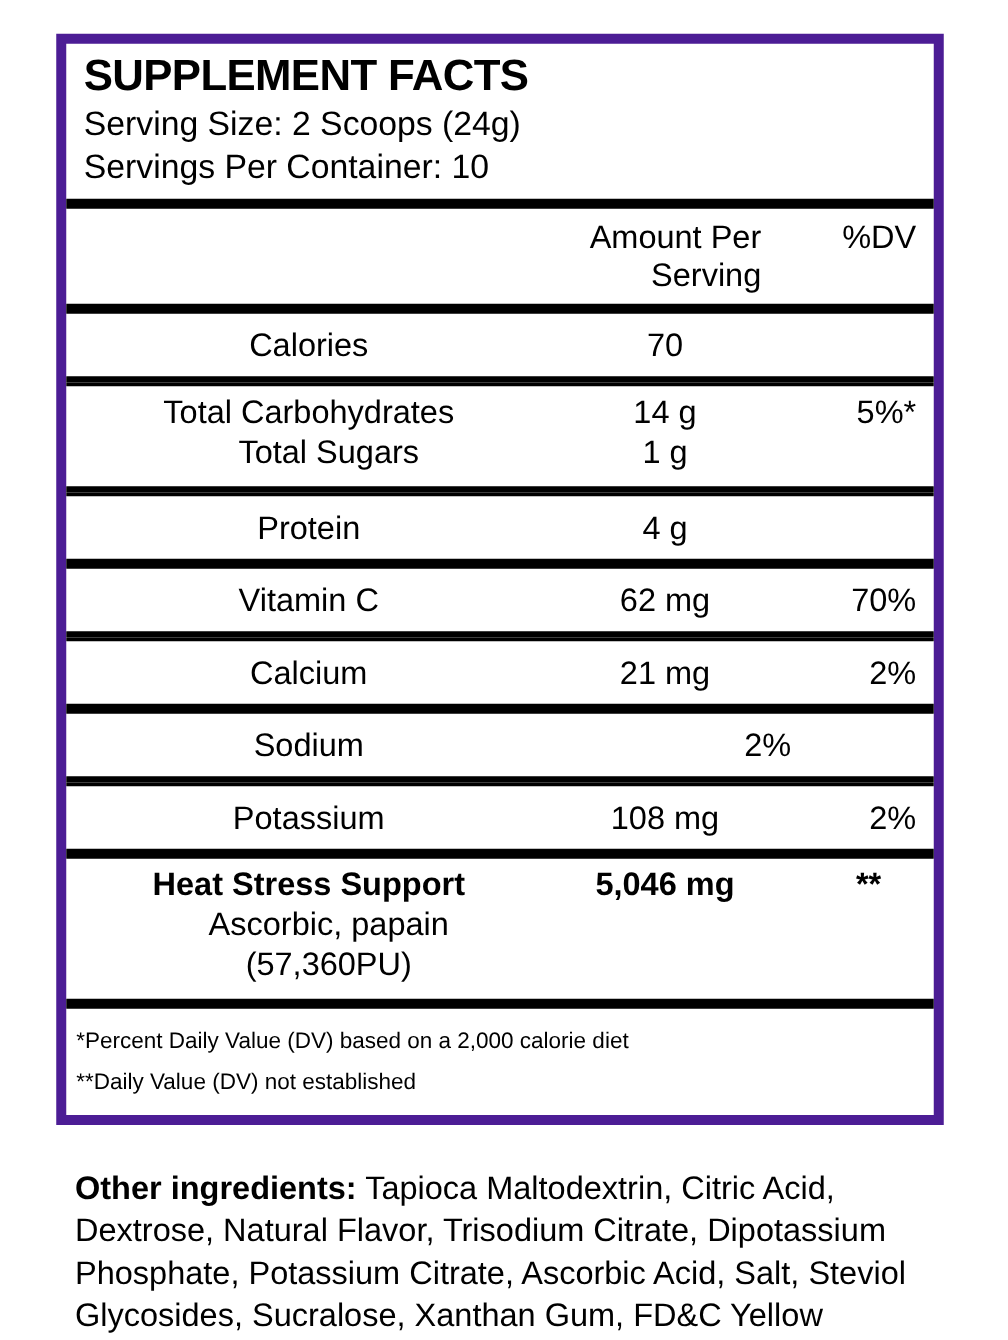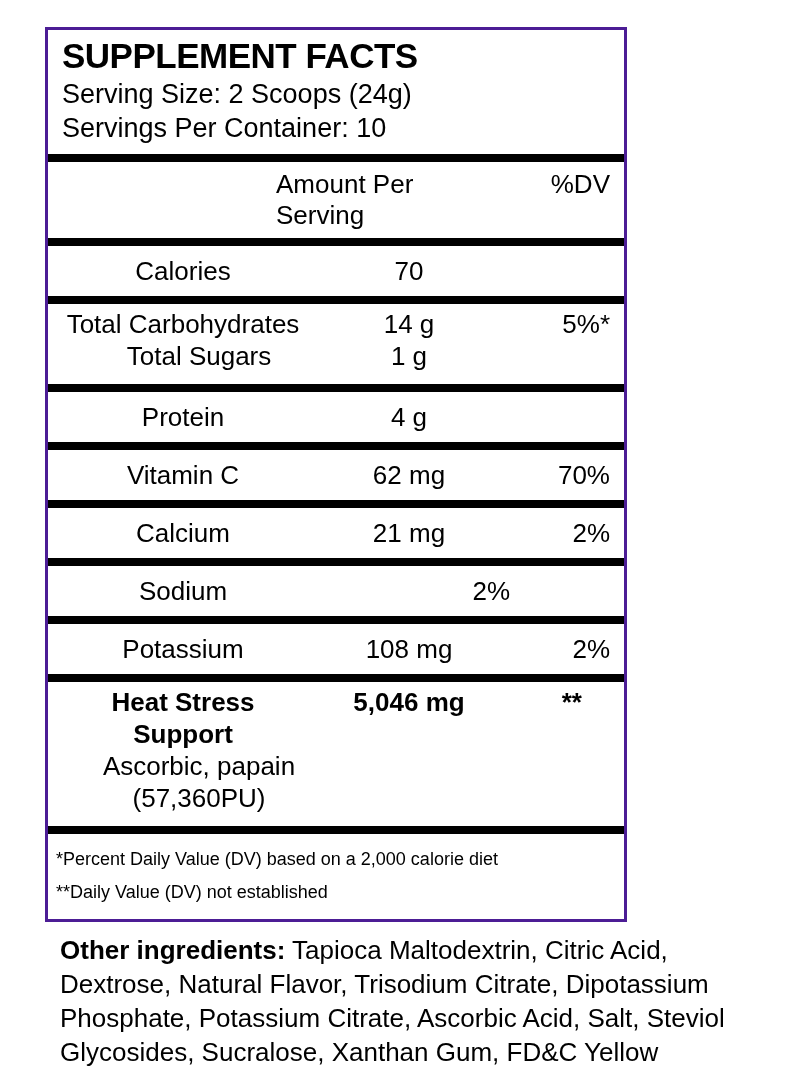--- a/index.html
+++ b/index.html
@@ -6,22 +6,22 @@
   html, body {
     margin: 0; padding: 0;
     width: 806px; height: 1072px;
     background: #ffffff;
     color: #000000;
     font-family: "Liberation Sans", "DejaVu Sans", sans-serif;
   }
   .panel {
     position: absolute;
     left: 45px; top: 27px;
-    width: 582px;
-    border: 3px solid #4c1d95;
+    width: 710px;
+    border: 8px solid #4c1d95;
     background: #fff;
   }
   
   .rule {
     height: 4px;
     border-top: 5px solid #000;
     border-bottom: 3px solid #000;
     background: #fff;
   }
   .title-block { padding: 5px 14px 9px 14px; }
@@ -36,21 +36,21 @@
   .line {
     display: grid;
     grid-template-columns: 1fr 210px 100px;
     align-items: baseline;
   }
   .name  { text-align: center; }
   .amt   { text-align: center; }
   .dv    { text-align: right; padding-right: 4px; }
 
   .hdr-row { padding: 7px 10px 7px 14px; font-size: 26px; }
-  .hdr-amt { text-align: left; position: relative; left: -28px; }
+  .hdr-amt { text-align: right; position: relative; left: -28px; }
 
   .nutri-row { padding: 10px 10px 10px 14px; font-size: 26px; line-height: 30px; }
   .row-tall  { padding-top: 4px; padding-bottom: 12px; line-height: 32px; }
   .indent    { padding-left: 32px; }
   .bold-row .bline { font-weight: bold; }
   .dv-star   { padding-right: 32px; font-weight: bold; }
   .subline-plain { font-weight: normal; }
 
   .footnote-block { padding: 9px 8px 10px 8px; font-size: 18px; line-height: 33px; }
   .footnote-block div { white-space: nowrap; }

